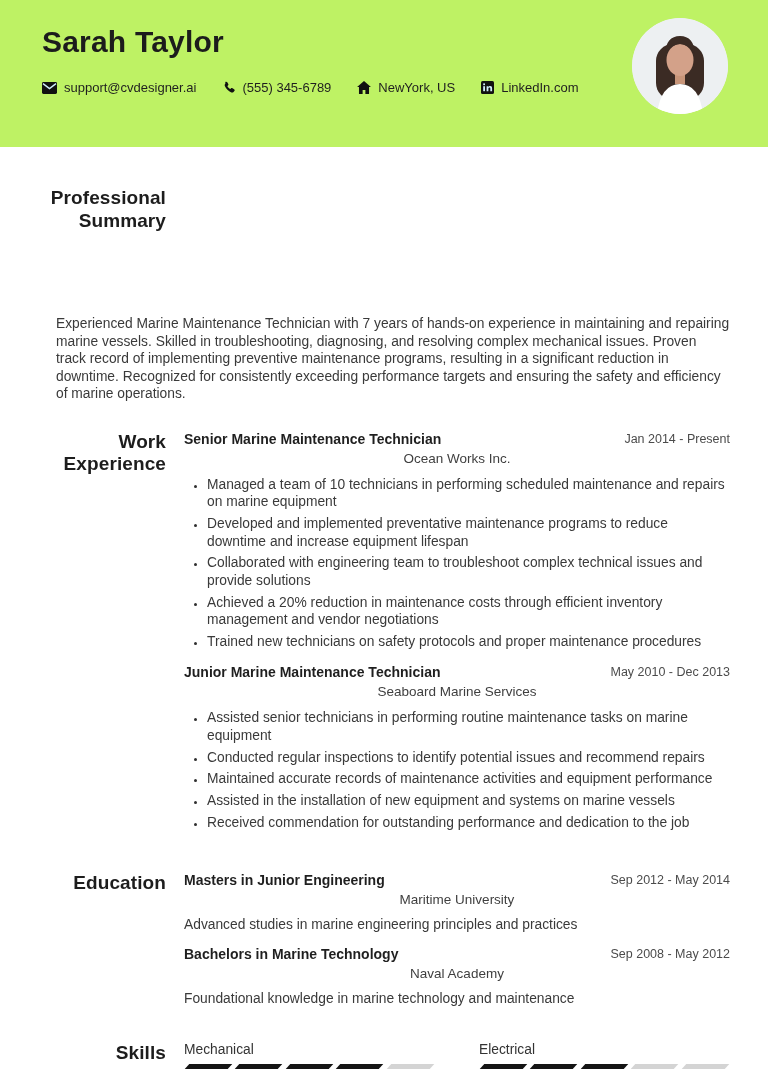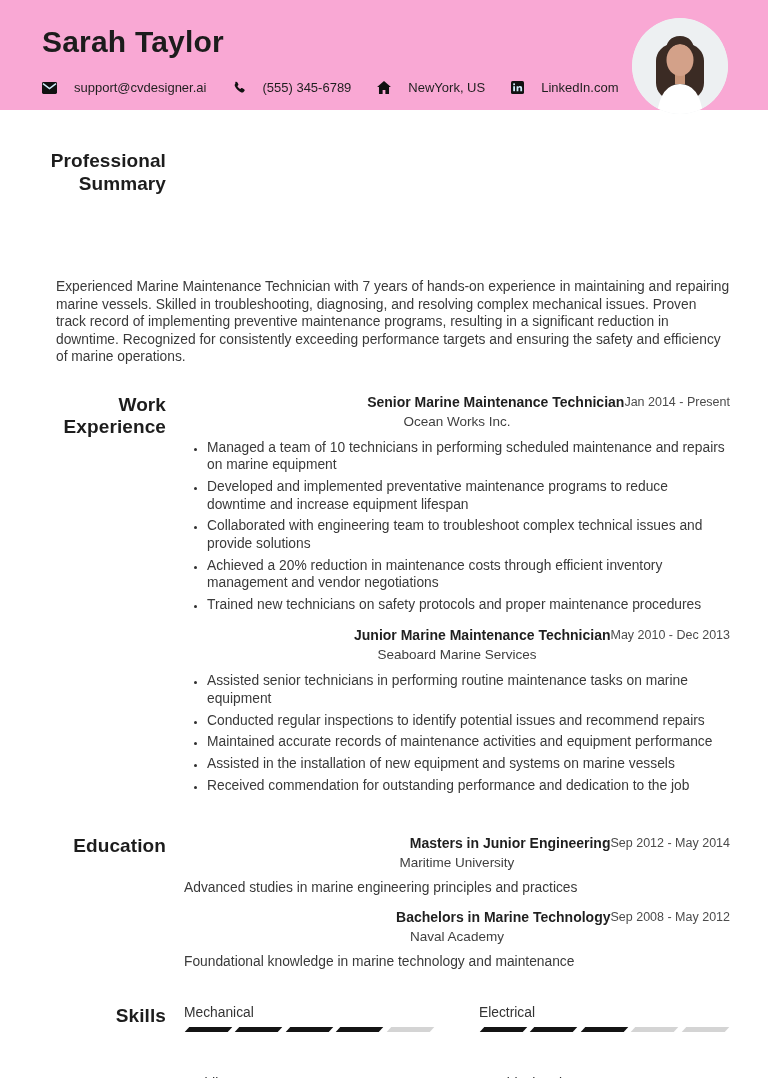--- a/index.html
+++ b/index.html
@@ -6,22 +6,22 @@
   html, body { width: 768px; height: 1078px; overflow: hidden; }
   body {
     font-family: "Liberation Sans", sans-serif;
     background: #ffffff;
     color: #3a3a3a;
     position: relative;
   }
 
   
   .header {
-    background: #f9a8d4;
-    height: 110px;
+    background: #bef264;
+    height: 147px;
     position: relative;
     padding: 25px 42px 0 42px;
   }
   .name {
     font-size: 30px;
     font-weight: bold;
     color: #1c1c1c;
     letter-spacing: 0.2px;
   }
   .job-title {
@@ -30,21 +30,21 @@
     margin-top: 7px;
   }
   .contacts {
     display: flex;
     align-items: center;
     gap: 26px;
     margin-top: 21px;
     font-size: 13px;
     color: #1f1f1f;
   }
-  .contact { display: flex; align-items: center; gap: 17px; }
+  .contact { display: flex; align-items: center; gap: 7px; }
   .contact svg { display: block; }
   .avatar {
     position: absolute;
     right: 40px;
     top: 18px;
     width: 96px;
     height: 96px;
     border-radius: 50%;
     overflow: hidden;
     background: #eef1f3;
@@ -71,21 +71,21 @@
 
   .summary-text {
     font-size: 13.8px;
     line-height: 1.27;
     color: #3a3a3a;
   }
 
   
   .entry { margin-bottom: 14px; }
   .entry:last-child { margin-bottom: 0; }
-  .entry-head { display: flex; justify-content: flex-end; align-items: flex-start; }
+  .entry-head { display: flex; justify-content: space-between; align-items: flex-start; }
   .entry-title {
     font-size: 14px;
     font-weight: bold;
     color: #1f1f1f;
   }
   .entry-date {
     font-size: 12.5px;
     color: #4b4b4b;
     white-space: nowrap;
     padding-top: 1px;

